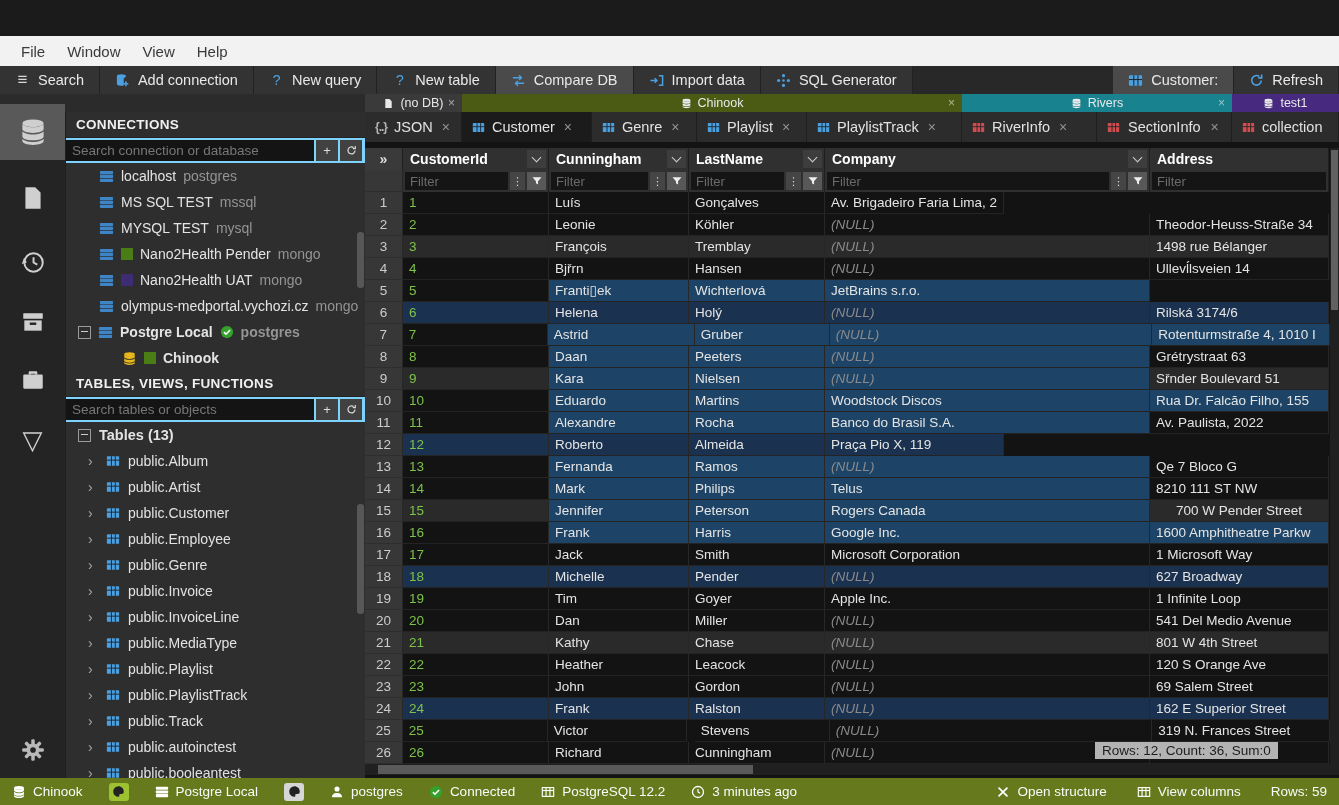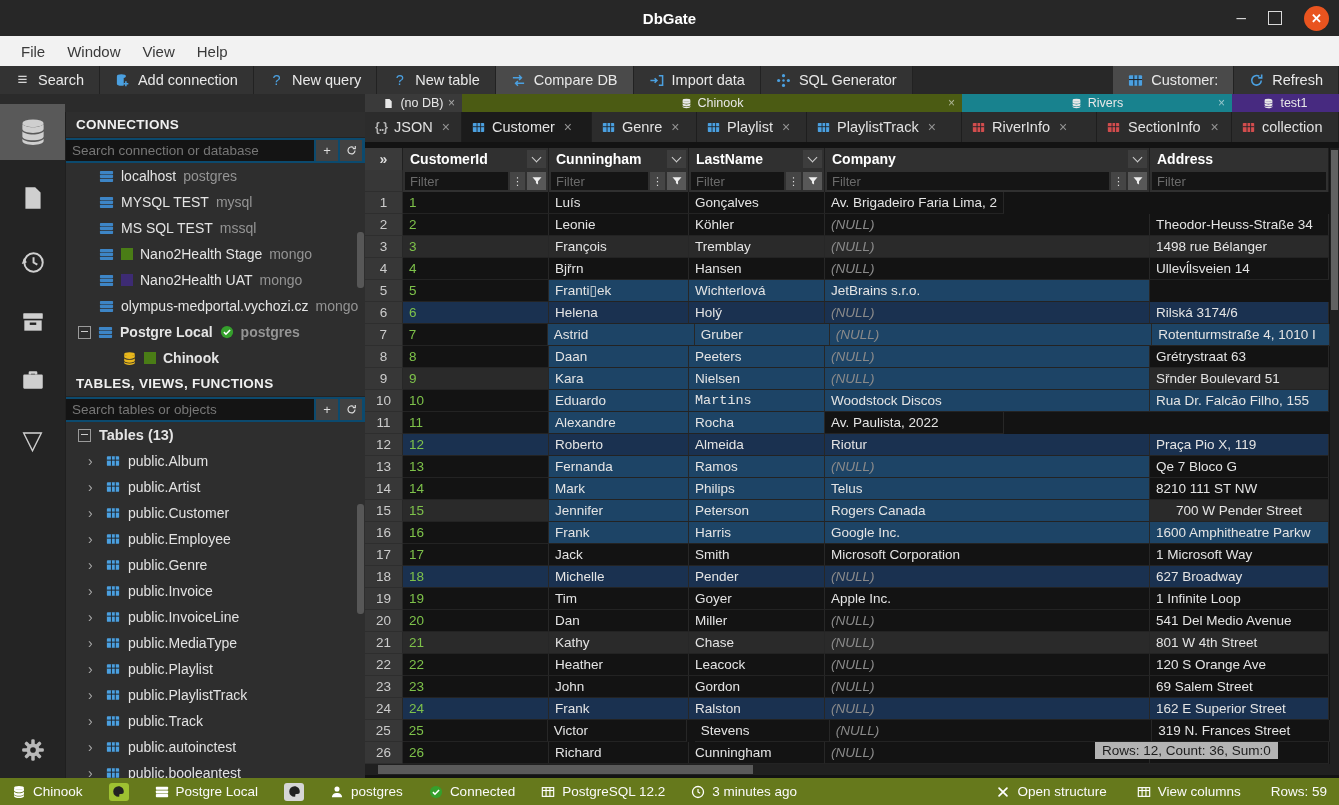--- a/index.html
+++ b/index.html
@@ -42,21 +42,21 @@
   .jsonglyph{color:#b5b5b5;font-size:12px;font-weight:bold;letter-spacing:-1px;}
 
   
   .rail{left:0;top:112px;width:65px;height:666px;background:#242424;}
   .railitem{position:absolute;left:0;width:65px;height:56px;display:flex;align-items:center;justify-content:center;color:#cfcfcf;}
   .railitem.active{background:#595959;}
 
   
   .sidebar{left:65px;top:112px;width:300px;height:666px;background:#2e2e2e;border-left:1px solid #1f1f1f;overflow:hidden;}
   .ptitle{height:25px;display:flex;align-items:center;padding-left:10px;font-weight:bold;font-size:13.5px;letter-spacing:.3px;color:#f0f0f0;background:#2e2e2e;border-bottom:1px solid #242424;}
-  .searchrow{height:25px;display:flex;align-items:center;padding:0 3px 0 0;background:#0c4a6e;gap:2px;}
+  .searchrow{height:25px;display:flex;align-items:center;padding:0 3px 0 0;background:#7dd3fc;gap:2px;}
   .searchbox{flex:1;height:21px;background:#141414;color:#777;font-size:13.5px;display:flex;align-items:center;padding-left:6px;overflow:hidden;white-space:nowrap;}
   .sqbtn{width:22px;height:21px;background:#414141;color:#ddd;display:flex;align-items:center;justify-content:center;font-size:13px;}
   .citem{height:26px;display:flex;align-items:center;gap:7px;padding-left:33px;white-space:nowrap;overflow:hidden;font-size:14px;color:#e4e4e4;}
   .citem .engine{color:#949494;}
   .citem.bold{font-weight:bold;}
   .badge{width:12px;height:12px;flex:none;}
   .boxminus{width:11px;height:11px;border:1px solid #9a9a9a;position:relative;flex:none;}
   .boxminus::after{content:"";position:absolute;left:2px;right:2px;top:4px;border-top:1px solid #ccc;}
   .titem{height:26px;display:flex;align-items:center;gap:8px;padding-left:22px;font-size:14px;color:#e2e2e2;white-space:nowrap;}
   .titem .chev{color:#a8a8a8;font-size:14px;width:10px;}
@@ -95,28 +95,20 @@
   .sitem .icon{color:#fff;}
   .sb-spacer{flex:1;}
   .sitem.right{margin-right:0;margin-left:30px;}
   .pbadge{width:20px;height:18px;border-radius:3px;display:flex;align-items:center;justify-content:center;}
 </style>
 </head>
 <body>
 
 <div id="app">
 
-  <div class="abs titlebar">
-    <span class="wtitle">DbGate</span>
-    <div class="winctrls">
-      <span class="minbtn">–</span>
-      <span class="maxbtn"></span>
-      <span class="closebtn">✕</span>
-    </div>
-  </div>
 
   <div class="abs menubar">
       <div class="menuitem">File</div>
       <div class="menuitem">Window</div>
       <div class="menuitem">View</div>
       <div class="menuitem">Help</div>
     </div>
   <div class="abs toolbar">
       <div class="tbtn">
         <span class="icon gray" style="height: 15px; width: 15px; font-size: 17px;">≡</span>
@@ -431,44 +423,44 @@
         <span class="engine">postgres</span>
       </div>
       <div class="citem">
         <span class="icon" style="height: 15px; width: 15px; color: rgb(61, 133, 198);">
           <svg viewBox="0 0 16 16" fill="currentColor" style="height: 15px; width: 15px;">
             <rect x="1" y="2" width="14" height="3.5" rx=".8"></rect>
             <rect x="1" y="6.2" width="14" height="3.5" rx=".8"></rect>
             <rect x="1" y="10.4" width="14" height="3.5" rx=".8"></rect>
           </svg>
         </span>
-        <span>MYSQL TEST</span>
-        <span class="engine">mysql</span>
+        <span>MS SQL TEST</span>
+        <span class="engine">mssql</span>
       </div>
       <div class="citem">
         <span class="icon" style="height: 15px; width: 15px; color: rgb(61, 133, 198);">
           <svg viewBox="0 0 16 16" fill="currentColor" style="height: 15px; width: 15px;">
             <rect x="1" y="2" width="14" height="3.5" rx=".8"></rect>
             <rect x="1" y="6.2" width="14" height="3.5" rx=".8"></rect>
             <rect x="1" y="10.4" width="14" height="3.5" rx=".8"></rect>
           </svg>
         </span>
-        <span>MS SQL TEST</span>
-        <span class="engine">mssql</span>
+        <span>MYSQL TEST</span>
+        <span class="engine">mysql</span>
       </div>
       <div class="citem">
         <span class="icon" style="height: 15px; width: 15px; color: rgb(61, 133, 198);">
           <svg viewBox="0 0 16 16" fill="currentColor" style="height: 15px; width: 15px;">
             <rect x="1" y="2" width="14" height="3.5" rx=".8"></rect>
             <rect x="1" y="6.2" width="14" height="3.5" rx=".8"></rect>
             <rect x="1" y="10.4" width="14" height="3.5" rx=".8"></rect>
           </svg>
         </span>
         <span class="badge" style="background: rgb(74, 125, 22);"></span>
-        <span>Nano2Health Stage</span>
+        <span>Nano2Health Pender</span>
         <span class="engine">mongo</span>
       </div>
       <div class="citem">
         <span class="icon" style="height: 15px; width: 15px; color: rgb(61, 133, 198);">
           <svg viewBox="0 0 16 16" fill="currentColor" style="height: 15px; width: 15px;">
             <rect x="1" y="2" width="14" height="3.5" rx=".8"></rect>
             <rect x="1" y="6.2" width="14" height="3.5" rx=".8"></rect>
             <rect x="1" y="10.4" width="14" height="3.5" rx=".8"></rect>
           </svg>
         </span>
@@ -869,37 +861,37 @@
           <div class="gcell shaded" style="width: 146px;"><span class="idtxt">9</span></div>
           <div class="gcell shaded sel" style="width: 140px;"><span>Kara</span></div>
           <div class="gcell shaded sel" style="width: 136px;"><span>Nielsen</span></div>
           <div class="gcell shaded sel" style="width: 325px;"><span class="nulltxt">(NULL)</span></div>
           <div class="gcell shaded" style="width: 179px;"><span>Sřnder Boulevard 51</span></div>
         </div>
         <div class="grow">
           <div class="gcell rownum" style="width: 38px;">10</div>
           <div class="gcell" style="width: 146px;"><span class="idtxt">10</span></div>
           <div class="gcell sel" style="width: 140px;"><span>Eduardo</span></div>
-          <div class="gcell sel" style="width: 136px; font-family: Liberation Mono, monospace;"><span>Martins</span></div>
+          <div class="gcell sel" style="width: 136px;"><span>Martins</span></div>
           <div class="gcell sel" style="width: 325px;"><span>Woodstock Discos</span></div>
           <div class="gcell sel" style="width: 179px;"><span>Rua Dr. Falcăo Filho, 155</span></div>
         </div>
         <div class="grow">
           <div class="gcell rownum" style="width: 38px;">11</div>
           <div class="gcell" style="width: 146px;"><span class="idtxt">11</span></div>
           <div class="gcell sel" style="width: 140px;"><span>Alexandre</span></div>
           <div class="gcell sel" style="width: 136px;"><span>Rocha</span></div>
+          <div class="gcell sel" style="width: 325px;"><span>Banco do Brasil S.A.</span></div>
           <div class="gcell" style="width: 179px;"><span>Av. Paulista, 2022</span></div>
         </div>
         <div class="grow">
           <div class="gcell rownum" style="width: 38px;">12</div>
           <div class="gcell seld" style="width: 146px;"><span class="idtxt">12</span></div>
           <div class="gcell seld" style="width: 140px;"><span>Roberto</span></div>
           <div class="gcell seld" style="width: 136px;"><span>Almeida</span></div>
-          <div class="gcell seld" style="width: 325px;"><span>Riotur</span></div>
           <div class="gcell seld" style="width: 179px;"><span>Praça Pio X, 119</span></div>
         </div>
         <div class="grow">
           <div class="gcell rownum" style="width: 38px;">13</div>
           <div class="gcell" style="width: 146px;"><span class="idtxt">13</span></div>
           <div class="gcell sel" style="width: 140px;"><span>Fernanda</span></div>
           <div class="gcell sel" style="width: 136px;"><span>Ramos</span></div>
           <div class="gcell sel" style="width: 325px;"><span class="nulltxt">(NULL)</span></div>
           <div class="gcell" style="width: 179px;"><span>Qe 7 Bloco G</span></div>
         </div>

